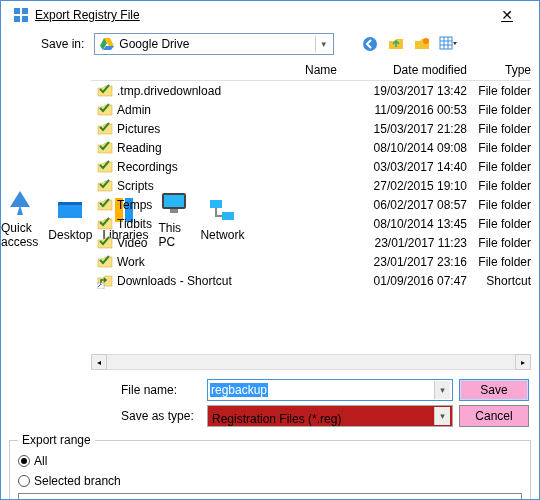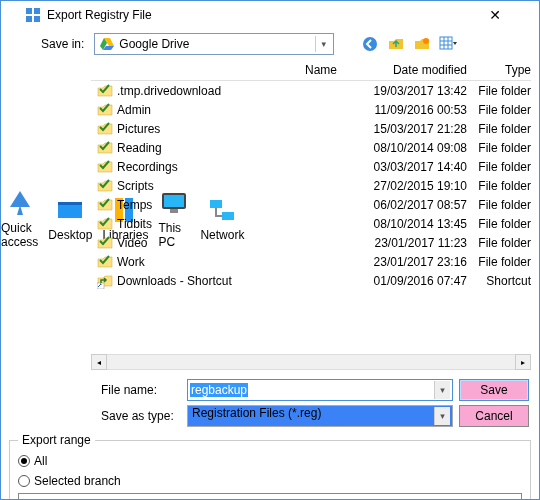--- a/index.html
+++ b/index.html
@@ -1,17 +1,17 @@
 <!DOCTYPE html>
 <html><head>
 <meta charset="utf-8">
 <style>
 * { box-sizing: border-box; font-family: "Segoe UI", Tahoma, sans-serif; font-size: 12px; }
 body { margin: 0; background: #fff; width: 540px; height: 500px; border: 1px solid #4a90d9; overflow: hidden; }
-.titlebar { height: 28px; display: flex; align-items: center; padding: 0 24px; }
+.titlebar { height: 28px; display: flex; align-items: center; padding: 0 12px; text-decoration: underline; }
 .titlebar .appicon { width: 16px; height: 16px; margin-right: 6px; display: inline-flex; align-items: center; justify-content: center; }
 .titlebar .title { flex: 1; }
 .titlebar .close { width: 40px; text-align: center; font-size: 14px; cursor: default; }
 .topbar { height: 30px; display: flex; align-items: center; padding: 0 10px 0 40px; gap: 6px; }
 .topbar label { margin-right: 4px; text-align: center; }
 .savein-select { flex: 0 0 240px; height: 22px; border: 1px solid #7a9ac0; background: #fff; display: flex; align-items: center; padding: 0 4px; position: relative; }
 .savein-select .drv { width: 16px; height: 16px; margin-right: 4px; }
 .savein-select .arrow { position: absolute; right: 2px; top: 2px; width: 16px; height: 16px; border-left: 1px solid #ccc; text-align: center; line-height: 16px; font-size: 9px; color: #555; }
 .navicons { display: flex; gap: 6px; margin-left: 20px; align-items: center; }
 .navicons span { width: 20px; height: 20px; display: inline-flex; align-items: center; justify-content: center; }
@@ -28,25 +28,25 @@
 .row { display: flex; height: 19px; align-items: center; }
 .row .c-name { width: 246px; padding-left: 6px; display: flex; align-items: center; gap: 4px; }
 .row .c-date { width: 130px; }
 .row .c-type { flex: 1; }
 .folder-icon, .shortcut-icon { width: 16px; height: 16px; display: inline-flex; position: relative; }
 .scrollrow { height: 18px; display: flex; align-items: center; }
 .scrollrow .sbtn { width: 16px; height: 16px; background: #f0f0f0; border: 1px solid #ccc; display: inline-flex; align-items: center; justify-content: center; font-size: 8px; }
 .scrollrow .strack { flex: 1; height: 16px; background: #f0f0f0; border-top: 1px solid #ddd; border-bottom: 1px solid #ddd; }
 .bottomform { padding: 6px 10px 2px 100px; }
 .brow { display: flex; align-items: center; height: 26px; gap: 6px; }
-.brow label { width: 80px; }
+.brow label { width: 80px; margin-left: 20px; }
 .fn-input { flex: 1; height: 22px; border: 1px solid #4a90d9; padding: 4px 2px; display: flex; align-items: center; position: relative; }
 .fn-input .selected { background: #3399ff; color: #fff; padding: 0 1px; }
 .fn-input .arrow, .type-select .arrow { position: absolute; right: 2px; width: 16px; height: 18px; border-left: 1px solid #ccc; text-align: center; line-height: 18px; font-size: 9px; color: #555; top: 1px; background: #eee; }
-.type-select { flex: 1; height: 22px; border: 1px solid #aaa; background: #3b82f6; position: relative; display: flex; align-items: flex-start; padding: 0 4px; }
+.type-select { flex: 1; height: 22px; border: 1px solid #aaa; background: #b91c1c; position: relative; display: flex; align-items: flex-end; padding: 0 4px; }
 .btn { width: 70px; height: 22px; border: 1px solid #888; background: #f9a8d4; text-align: center; line-height: 20px; cursor: default; }
 .btn.primary { border: 1px solid #4a90d9; box-shadow: 0 0 0 1px #bcdfff inset; }
 .fieldset { margin: 2px 8px 6px 8px; border: 1px solid #ccc; padding: 4px 8px 8px 8px; }
 .fieldset legend { padding: 0 4px; }
 .radio-row { display: flex; align-items: center; gap: 4px; height: 20px; }
 .radio { width: 12px; height: 12px; border: 1px solid #555; border-radius: 50%; display: inline-flex; align-items: center; justify-content: center; }
 .radio.checked::after { content: ""; width: 6px; height: 6px; background: #000; border-radius: 50%; }
 .branch-input { width: 100%; height: 22px; border: 1px solid #888; margin-top: 2px; }
 </style>
 </head>

